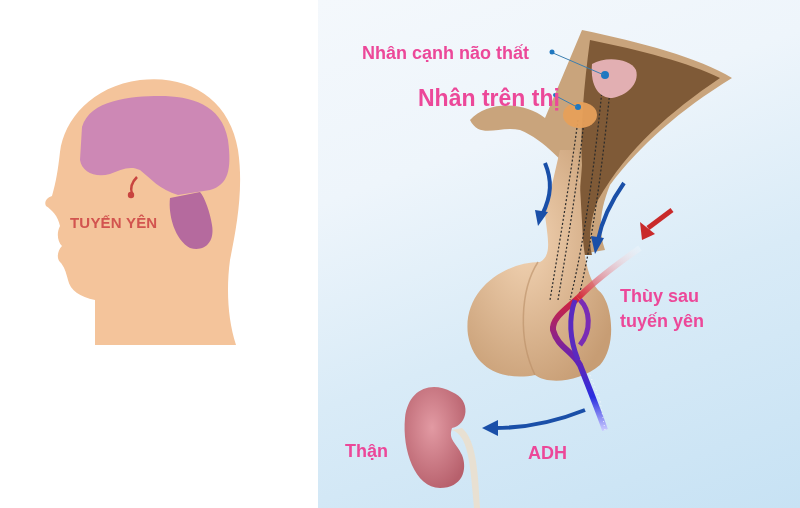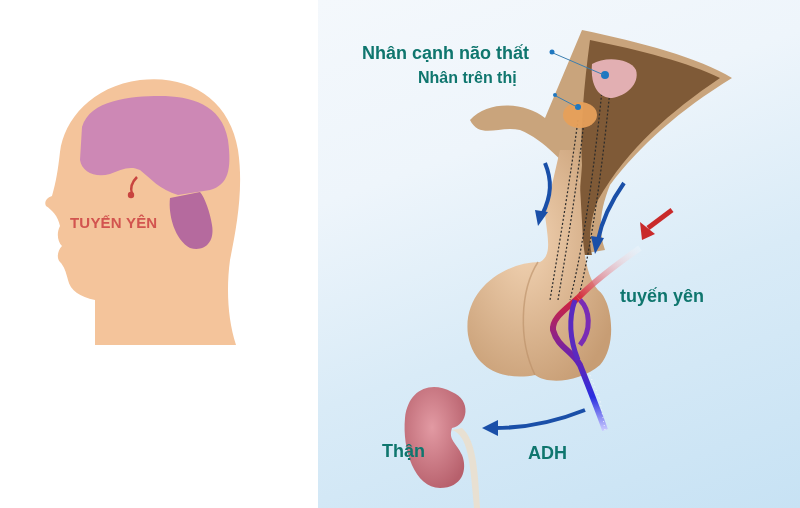--- a/index.html
+++ b/index.html
@@ -2,26 +2,26 @@
 <html><head>
 <meta charset="utf-8">
 <style>
   html,body{margin:0;padding:0;}
   body{width:800px;height:508px;position:relative;overflow:hidden;background:#ffffff;font-family:"Liberation Sans",sans-serif;}
   .left-panel{position:absolute;left:0;top:0;width:318px;height:508px;background:#ffffff;}
   .right-panel{position:absolute;left:318px;top:0;width:482px;height:508px;
     background:linear-gradient(160deg,#f4f8fc 0%,#eef5fb 30%,#d9ebf7 60%,#c7e2f4 100%);}
   svg{position:absolute;left:0;top:0;}
   .lbl{position:absolute;font-weight:bold;white-space:nowrap;}
-  .blue{color:#0f766e;}
+  .blue{color:#ec4899;}
   .pit-label{color:#d2544f;font-size:15px;left:70px;top:214px;letter-spacing:0.2px;}
   .nucleus1{left:362px;top:43px;font-size:18px;}
-  .nucleus2{left:418px;top:69px;font-size:16px;}
+  .nucleus2{left:418px;top:85px;font-size:23px;}
   .posterior{left:620px;top:284px;font-size:18px;line-height:25px;}
-  .kidney-lbl{left:345px;top:441px;font-size:18px;margin-left:37px;}
+  .kidney-lbl{left:345px;top:441px;font-size:18px;}
   .adh-lbl{left:528px;top:443px;font-size:18px;}
 </style>
 </head>
 <body>
 
 <div class="left-panel"></div>
 <div class="right-panel"></div>
 
 <svg width="800" height="508" viewBox="0 0 800 508">
   <defs>
@@ -106,16 +106,17 @@
   <g>
     <path d="M452,392 C430,380 408,390 405,418 C402,450 415,488 440,488 C462,488 468,470 462,455 C456,442 448,440 452,428 C468,425 472,400 452,392 Z" fill="url(#kidneyGrad)"></path>
     <path d="M452,430 C468,436 470,460 474,508 L480,508 C478,470 476,440 462,428 Z" fill="#e8e0d2"></path>
   </g>
 </svg>
 
 <div class="lbl pit-label">TUYẾN YÊN</div>
 <div class="lbl blue nucleus1">Nhân cạnh não thất</div>
 <div class="lbl blue nucleus2">Nhân trên thị</div>
 <div class="lbl blue posterior">
+  <div>Thùy sau</div>
   <div>tuyến yên</div>
 </div>
 <div class="lbl blue kidney-lbl">Thận</div>
 <div class="lbl blue adh-lbl">ADH</div>
 
 </body></html>

